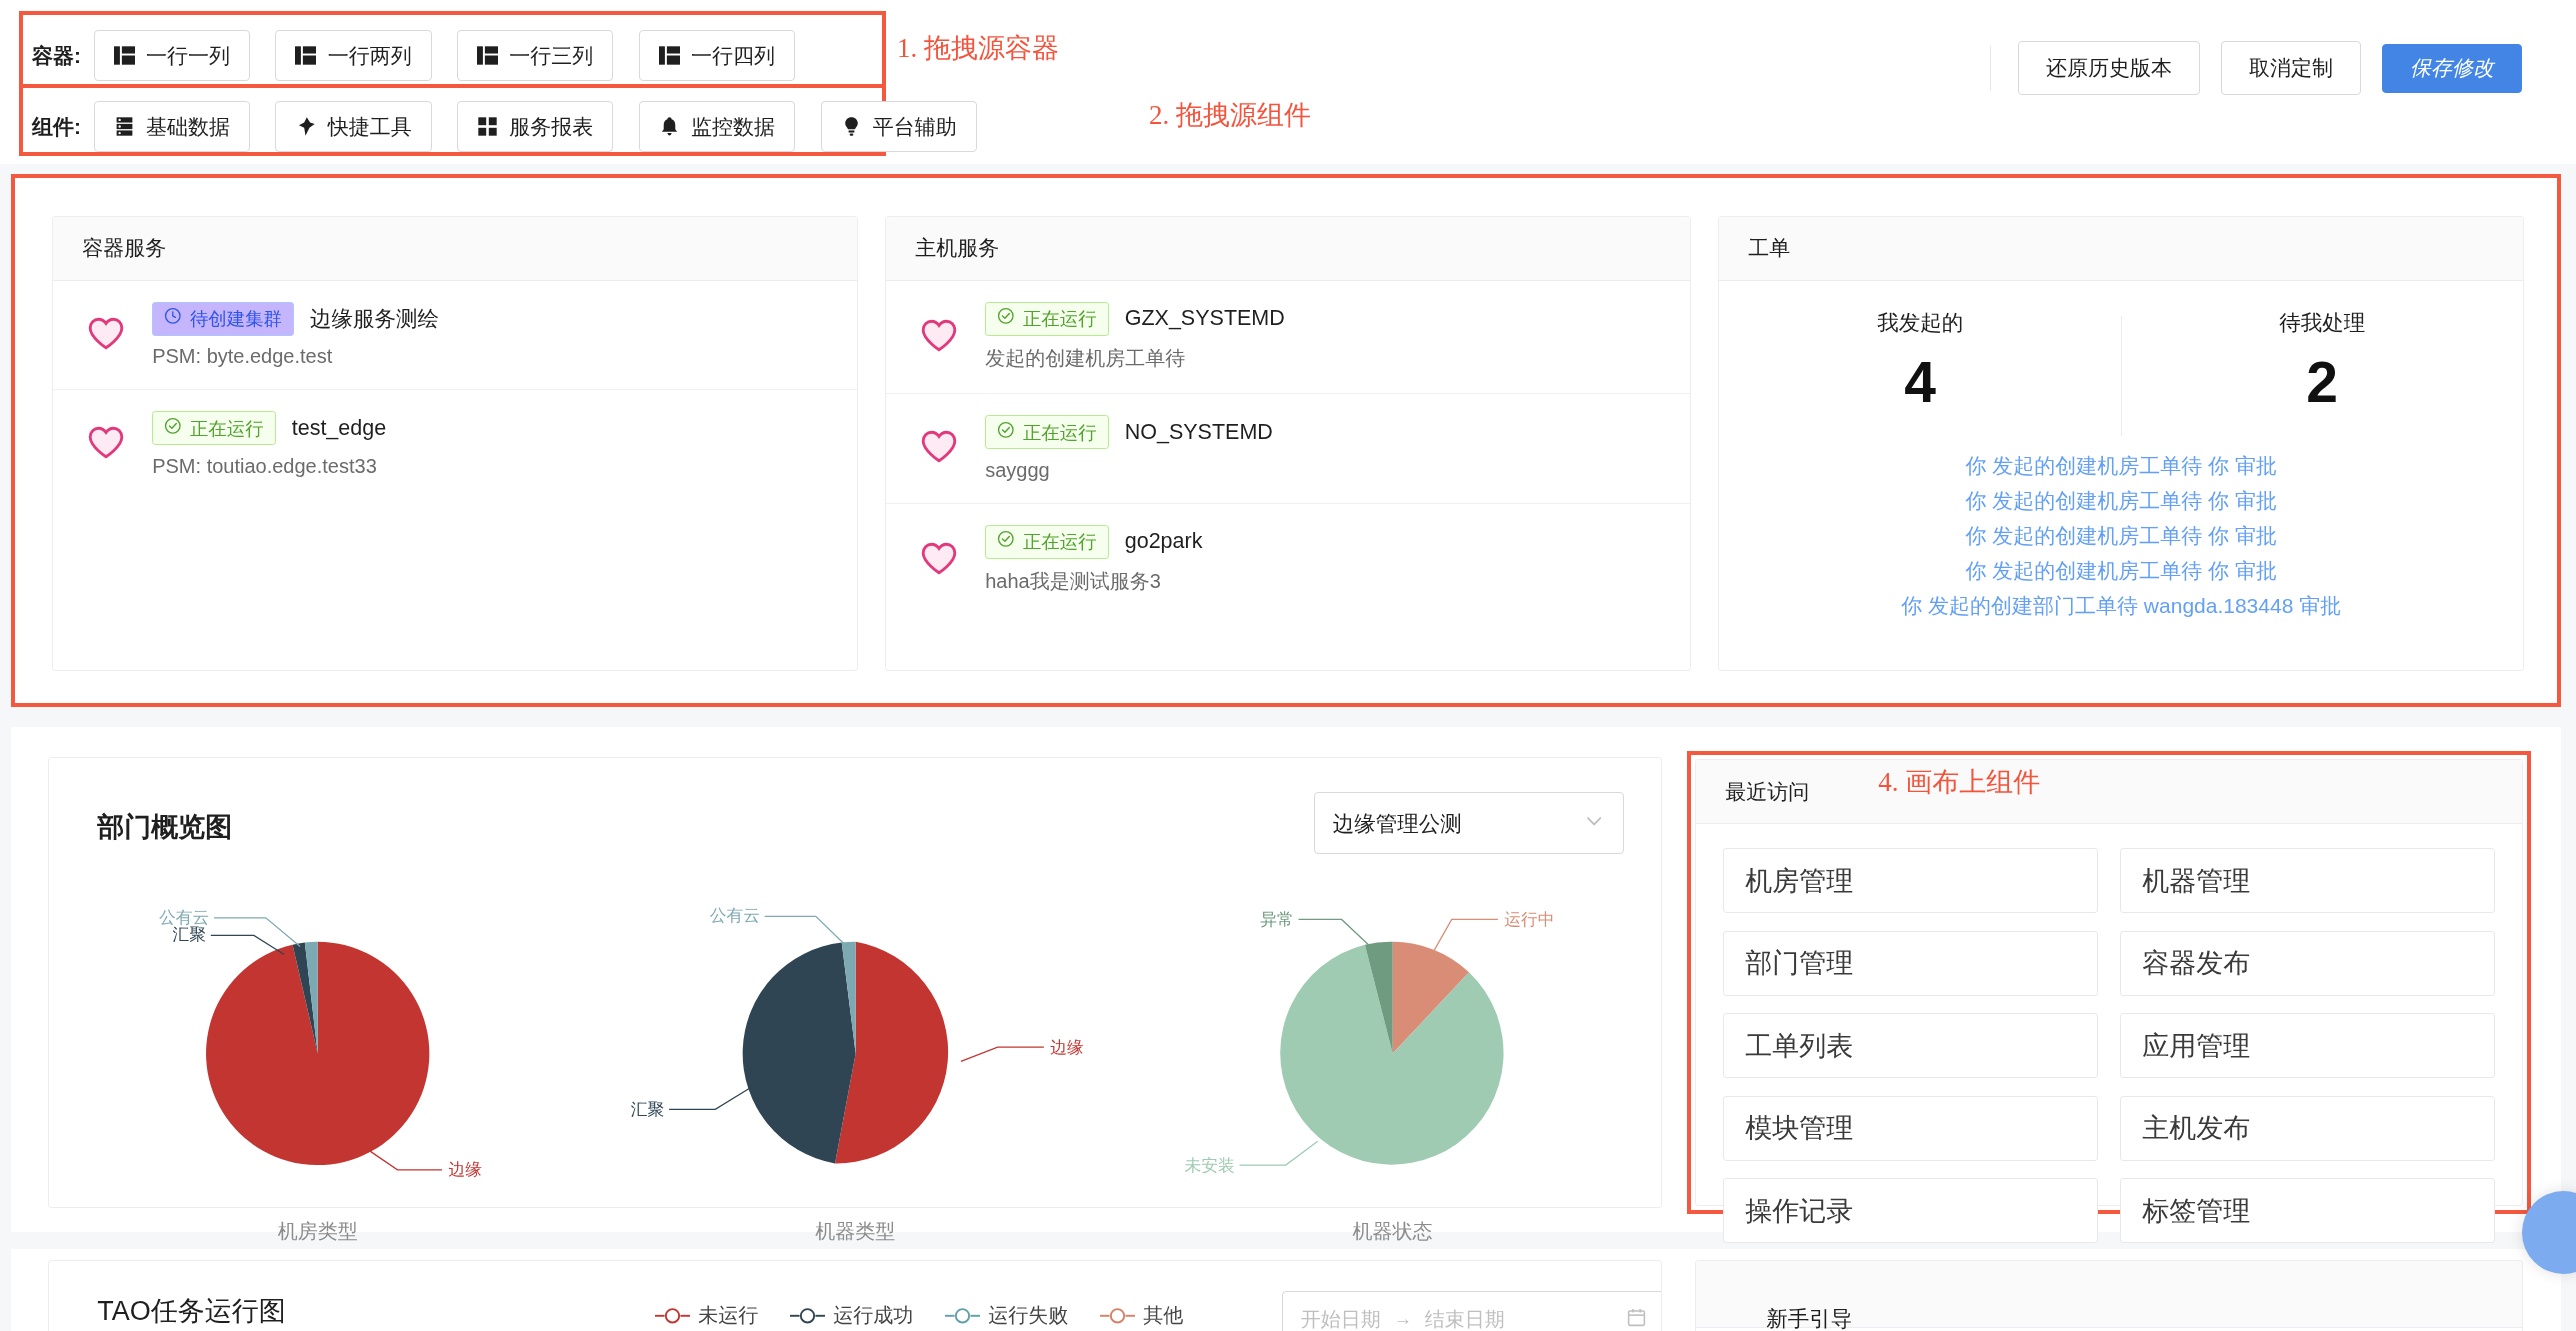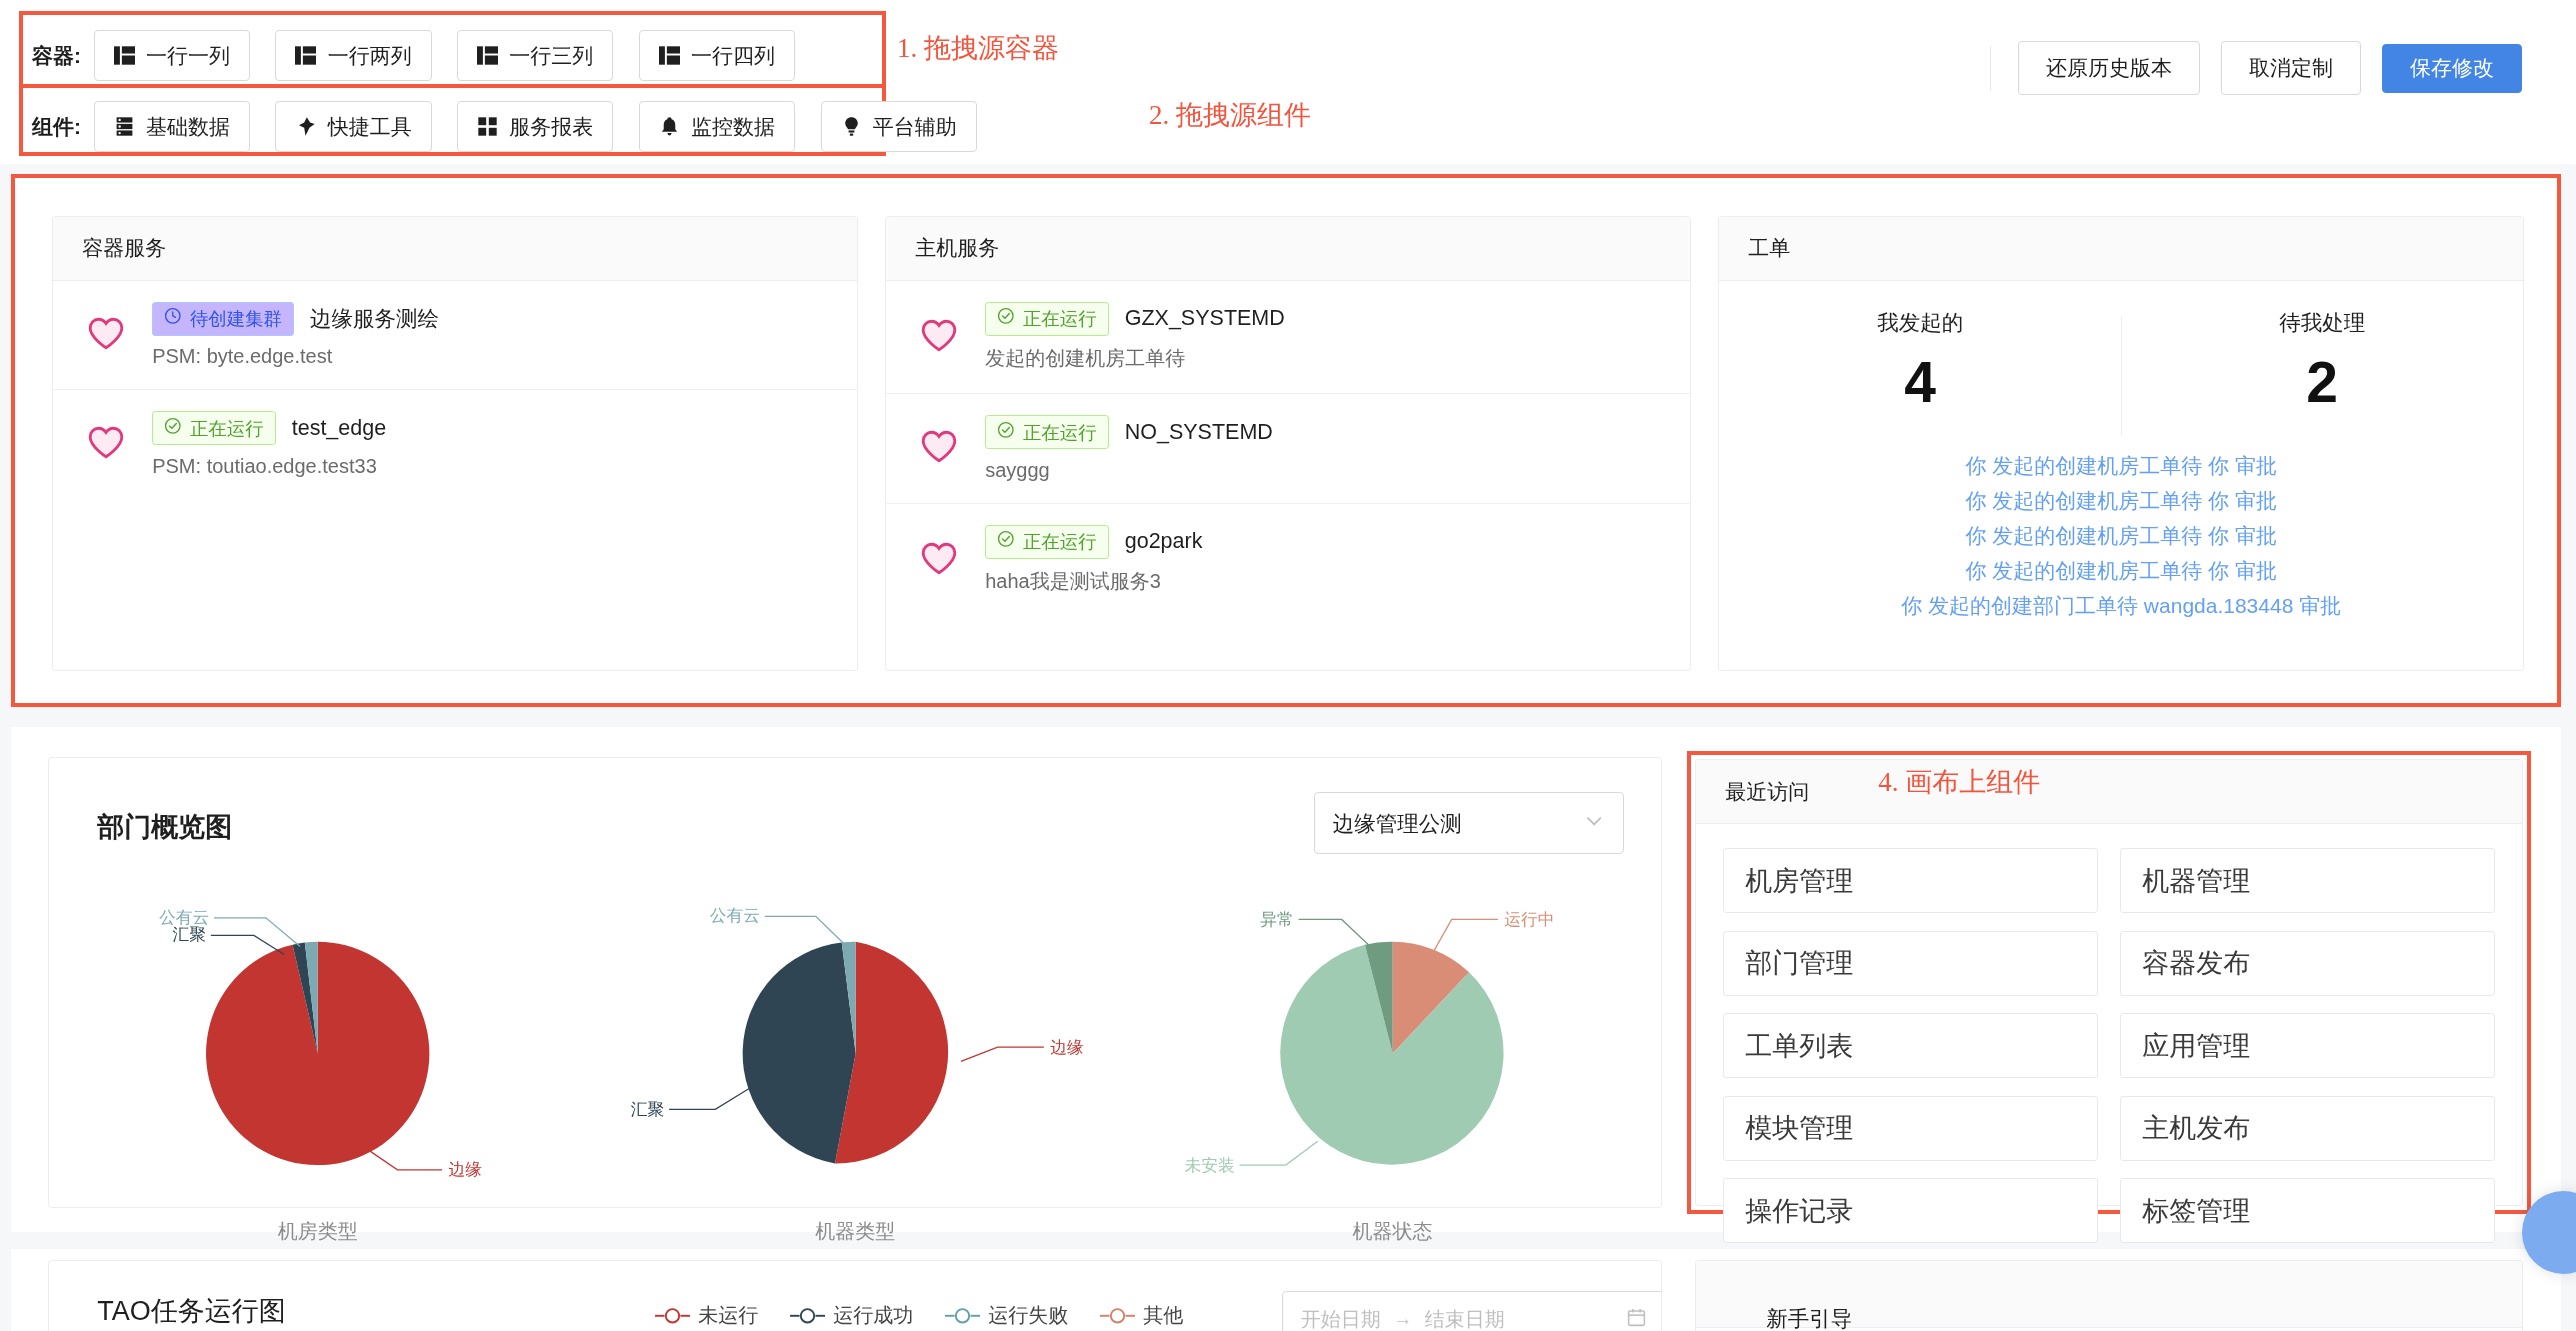--- a/index.html
+++ b/index.html
@@ -52,20 +52,21 @@
     height: 54px; padding: 0 27px; border: 0.8px solid #d9d9d9; border-radius: 4px;
     background: #fff; font-size: 21px; color: #1f1f1f; cursor: pointer;
     display: flex; align-items: center; white-space: nowrap;
     font-family: "Liberation Sans", sans-serif;
   }
   .btn-primary {
     height: 49px; padding: 0 27px; border: 0.8px solid #4285e4; border-radius: 4px;
     background: #4285e4; font-size: 21px; color: #fff; cursor: pointer;
     display: flex; align-items: center; white-space: nowrap;
     font-family: "Liberation Sans", sans-serif;
+    font-style: italic;
   }
 
   
   .anno {
     position: absolute; color: #f4533c; font-size: 27px; white-space: nowrap;
     font-family: "Liberation Serif", serif;
   }
 
   
   .canvas-area {

